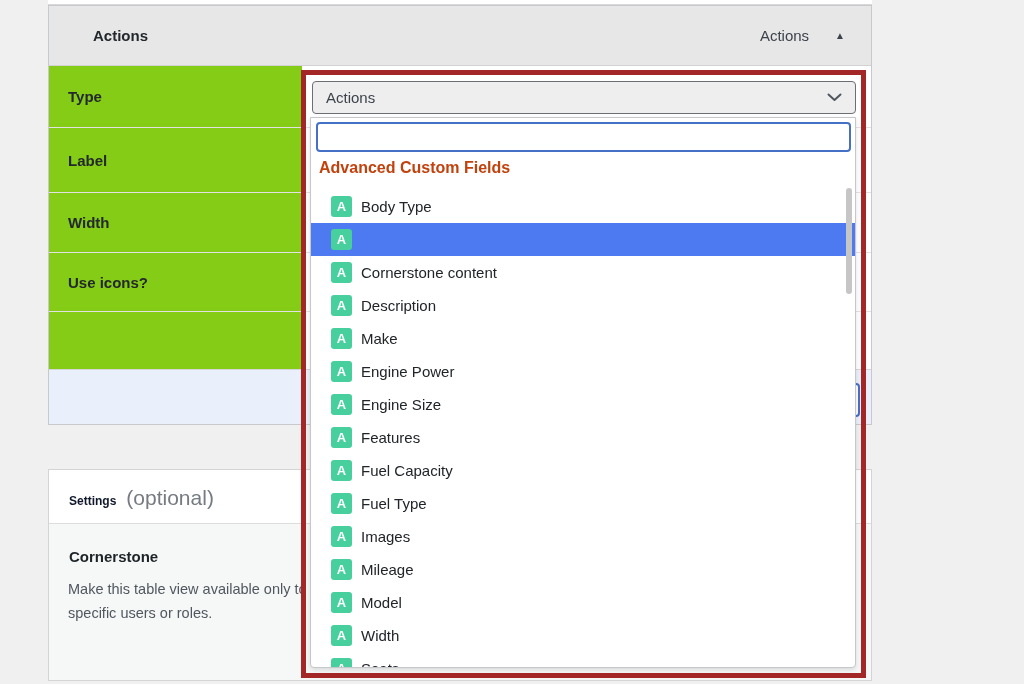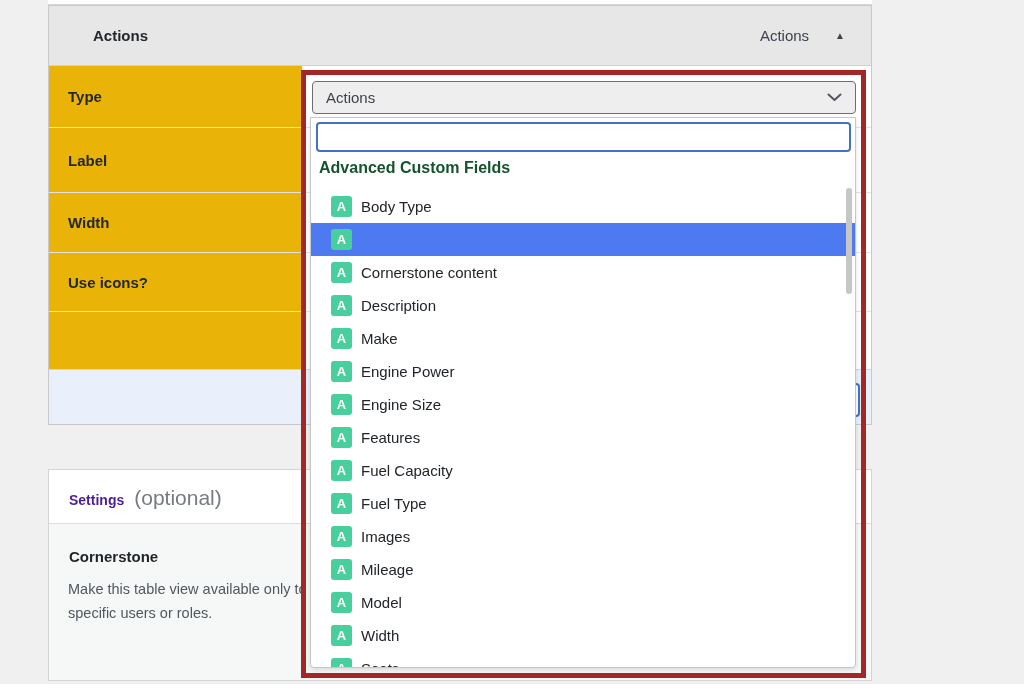--- a/index.html
+++ b/index.html
@@ -15,21 +15,21 @@
     background:#fff; border:1px solid #c8c9cc; overflow:hidden; }
   .card-header { height:60px; background:#e7e7e8; border-bottom:1px solid #d2d2d5;
     display:flex; align-items:center; justify-content:space-between; padding:0 26px 0 44px; }
   .card-header .title { font-size:15px; font-weight:700; color:#23282d; }
   .header-right { display:flex; align-items:center; gap:26px; }
   .header-right .value { font-size:15px; color:#3c434a; }
   .collapse-glyph { font-size:10px; color:#3c434a; cursor:pointer; }
 
   .frow { display:flex; border-top:1px solid #e2e2e4; }
   .frow.first { border-top:none; }
-  .label-cell { width:253px; background:#eab308; display:flex; align-items:center;
+  .label-cell { width:253px; background:#84cc16; display:flex; align-items:center;
     padding-left:19px; font-size:15px; font-weight:700; color:#23282d; }
   .value-cell { flex:1; background:#fff; }
   .r1{height:61px}.r2{height:65px}.r3{height:60px}.r4{height:59px}.r5{height:58px}
   .frow.blue { height:55px; border-top:1px solid #d6d6d9; }
   .frow.blue .label-cell, .frow.blue .value-cell { background:#e9f0fb; }
 
   
   .footer-fragment { position:absolute; left:312px; top:383px; width:548px; height:34px;
     background:#fff; border:2px solid var(--focus-blue,#4470c6); border-radius:4px; z-index:2; }
 
@@ -38,42 +38,42 @@
     background:#eeeeef; border:1px solid #6a6f75; border-radius:4px; z-index:5;
     display:flex; align-items:center; justify-content:space-between; padding:0 13px; cursor:pointer; }
   .type-select .sel-label { font-size:15px; color:#3c434a; }
 
   .dropdown-panel { position:absolute; left:310px; top:117px; width:546px; height:551px;
     background:#fff; border:1px solid #c6c7ca; border-radius:0 0 4px 4px;
     box-shadow:0 2px 5px rgba(0,0,0,.12); z-index:5; overflow:hidden; }
   .search-input { position:absolute; left:5px; top:4px; width:535px; height:30px;
     border:2px solid var(--focus-blue,#4470c6); border-radius:4px; background:#fff;
     font-size:15px; padding:0 8px; outline:none; font-family:"Liberation Sans",sans-serif; }
-  .group-header { position:absolute; left:8px; top:41px; font-size:16px; font-weight:700; color:#14532d; }
+  .group-header { position:absolute; left:8px; top:41px; font-size:16px; font-weight:700; color:#c2410c; }
   .options { position:absolute; left:0; top:72px; width:100%; }
   .opt { height:33px; display:flex; align-items:center; padding-left:20px; cursor:pointer; }
   .opt .badge { width:21px; height:21px; border-radius:3px; background:var(--badge-green,#47cf9e);
     color:#fff; font-size:13px; font-weight:700; display:flex; align-items:center;
     justify-content:center; margin-right:9px; flex:0 0 auto; }
   .opt .opt-label { font-size:15px; color:#212529; }
   .opt.highlighted { background:var(--highlight-blue,#4d7af0); }
   .opt.highlighted .opt-label { color:#fff;margin-top:43px; }
   .scroll-thumb { position:absolute; right:3px; top:70px; width:6px; height:106px;
     background:#c6c6c6; border-radius:3px; z-index:6; cursor:grab; }
 
   
   .annotation { position:absolute; left:301px; top:70px; width:565px; height:608px;
     border:5px solid var(--annotation-red,#a32726); z-index:10; pointer-events:none; }
 
   
   .settings-card { position:absolute; left:48px; top:469px; width:824px; height:212px;
     background:#f6f7f7; border:1px solid #d4d4d7; overflow:hidden; }
   .settings-header { height:54px; background:#fff; border-bottom:1px solid #dddde0;
     display:flex; align-items:baseline; padding:16px 0 0 20px; }
-  .settings-header .s-title { font-size:14px; font-weight:700; color:#4c1d95; }
+  .settings-header .s-title { font-size:12px; font-weight:700; color:#0f172a; }
   .settings-header .s-suffix { font-size:21px; color:#767b81; margin-left:10px; }
   .cond-title { position:absolute; left:20px; top:78px; font-size:15px; font-weight:700; color:#1d2327; }
   .cond-desc { position:absolute; left:19px; top:108px; font-size:14.5px; color:#50575e; line-height:23.5px; white-space:nowrap; }
 
   .chev-icon { display:block; }
 </style>
 </head>
 <body>
 
 <div class="scene">

